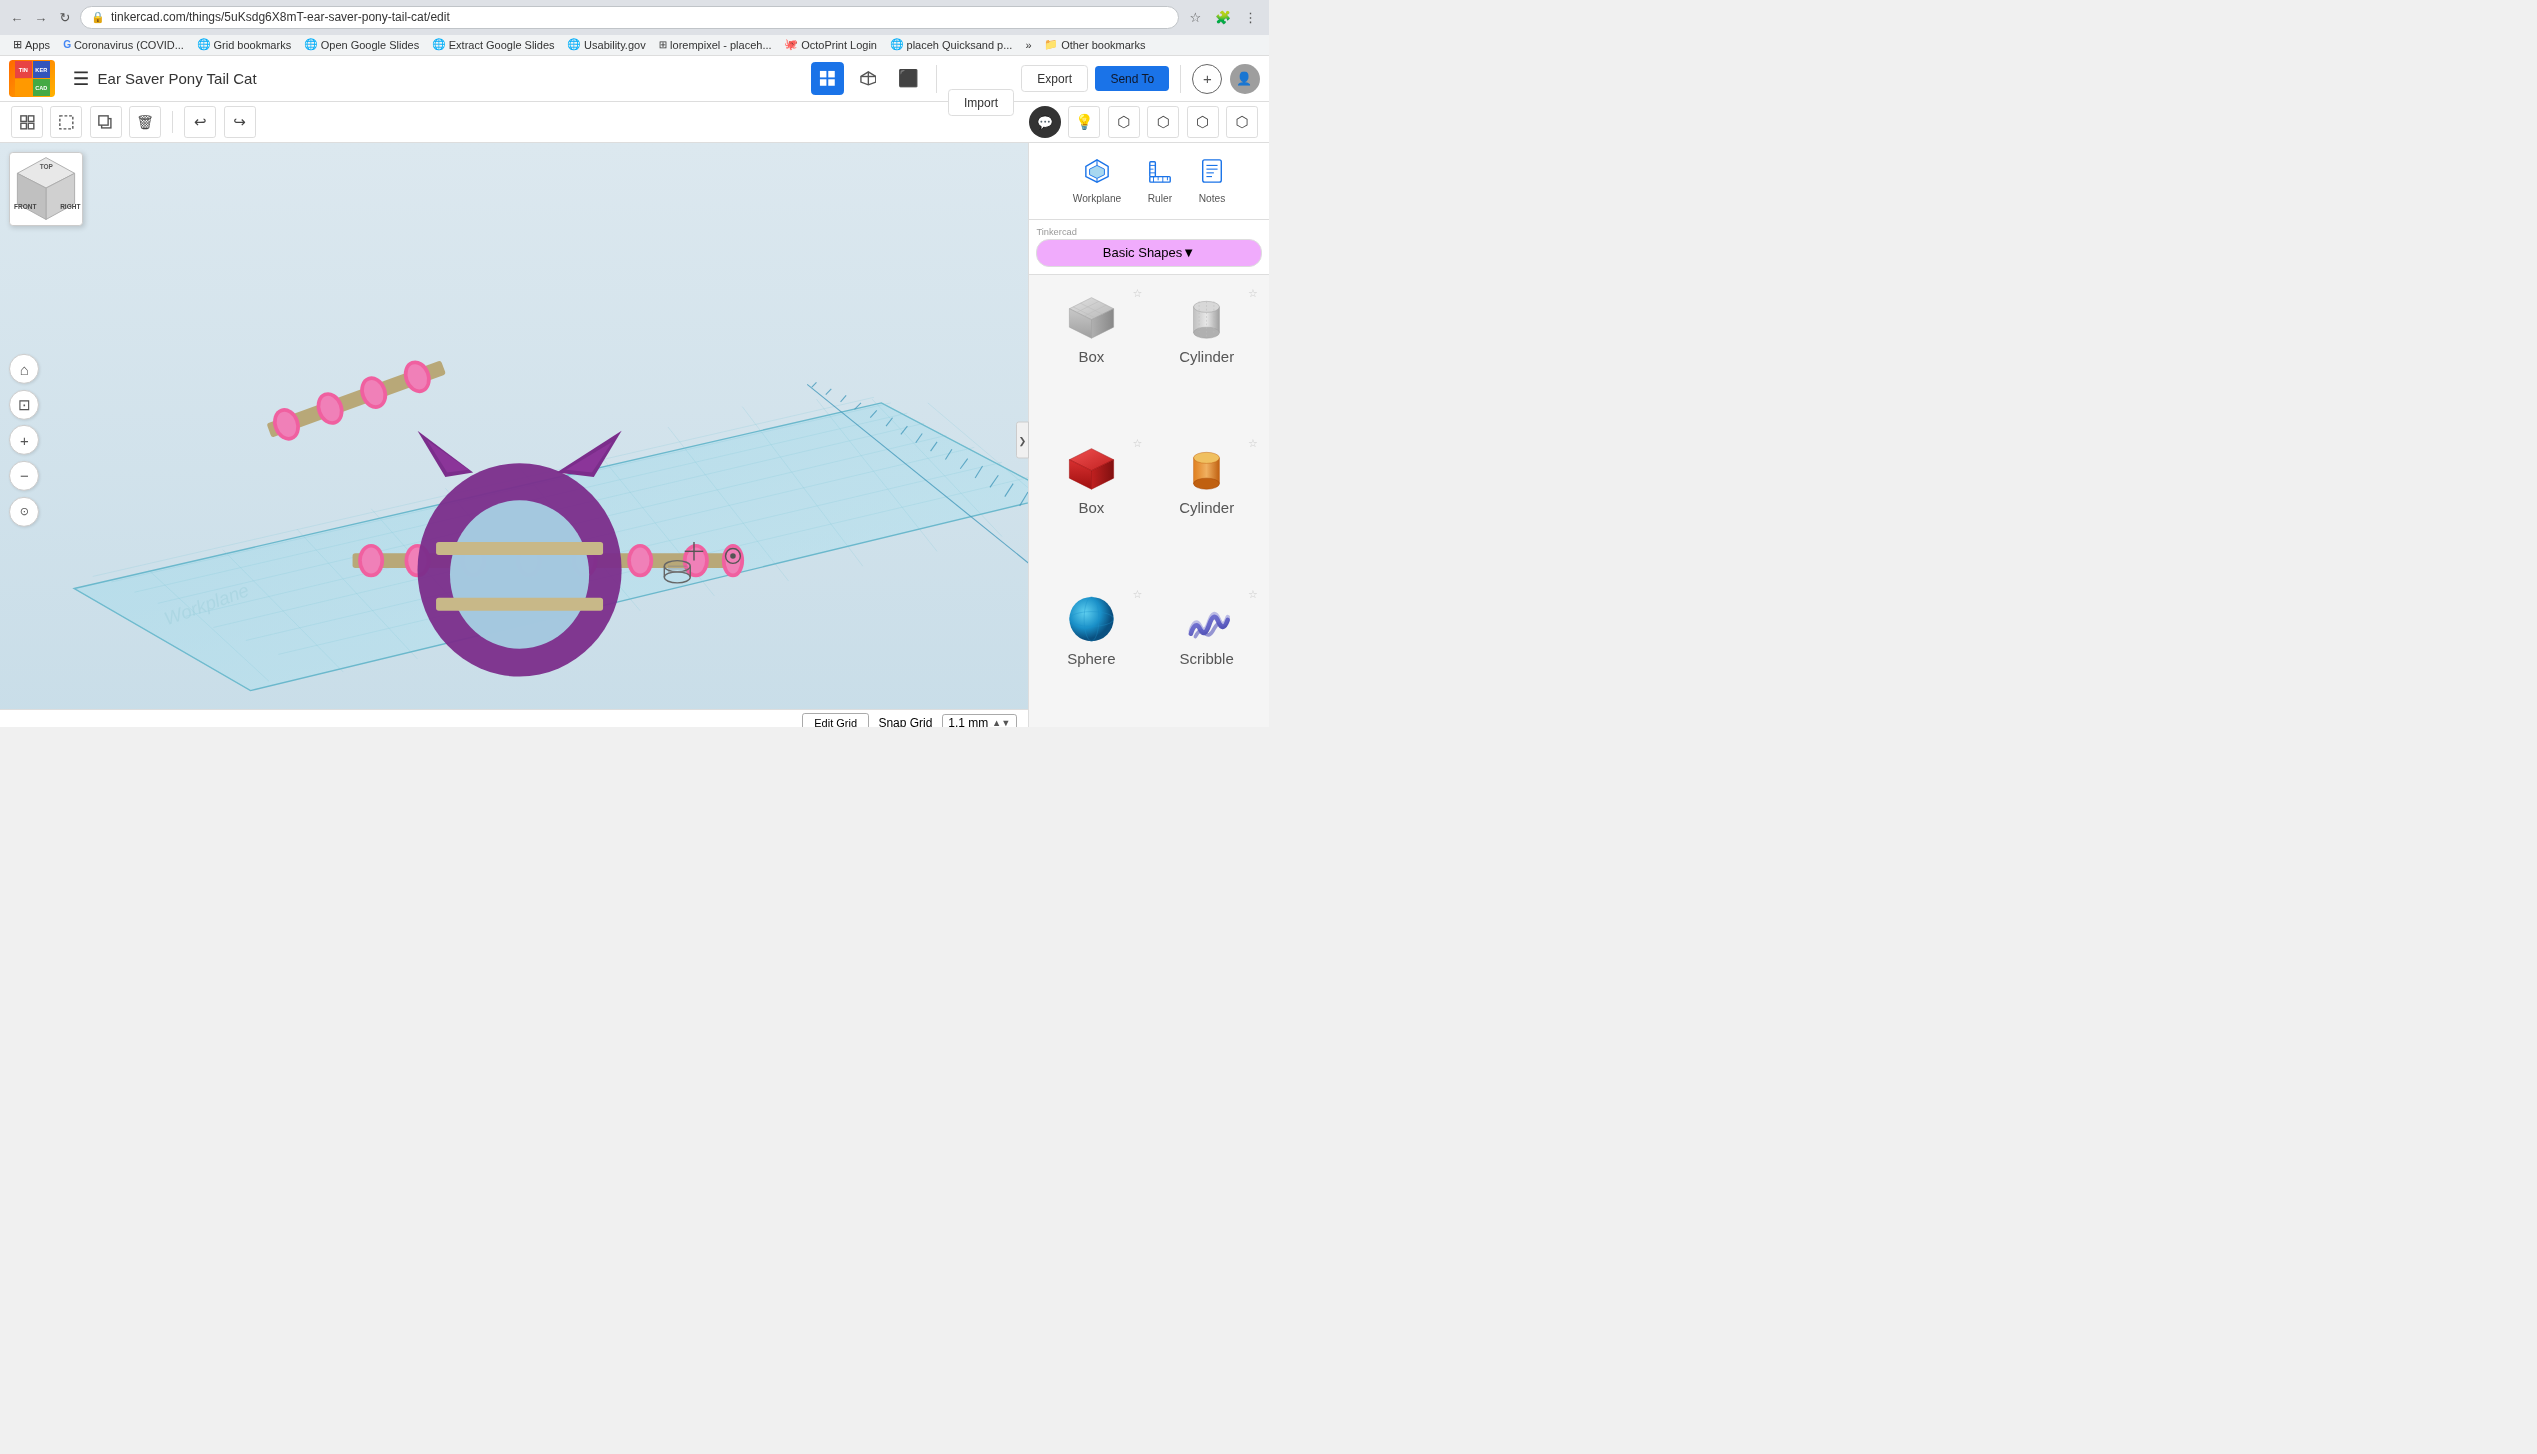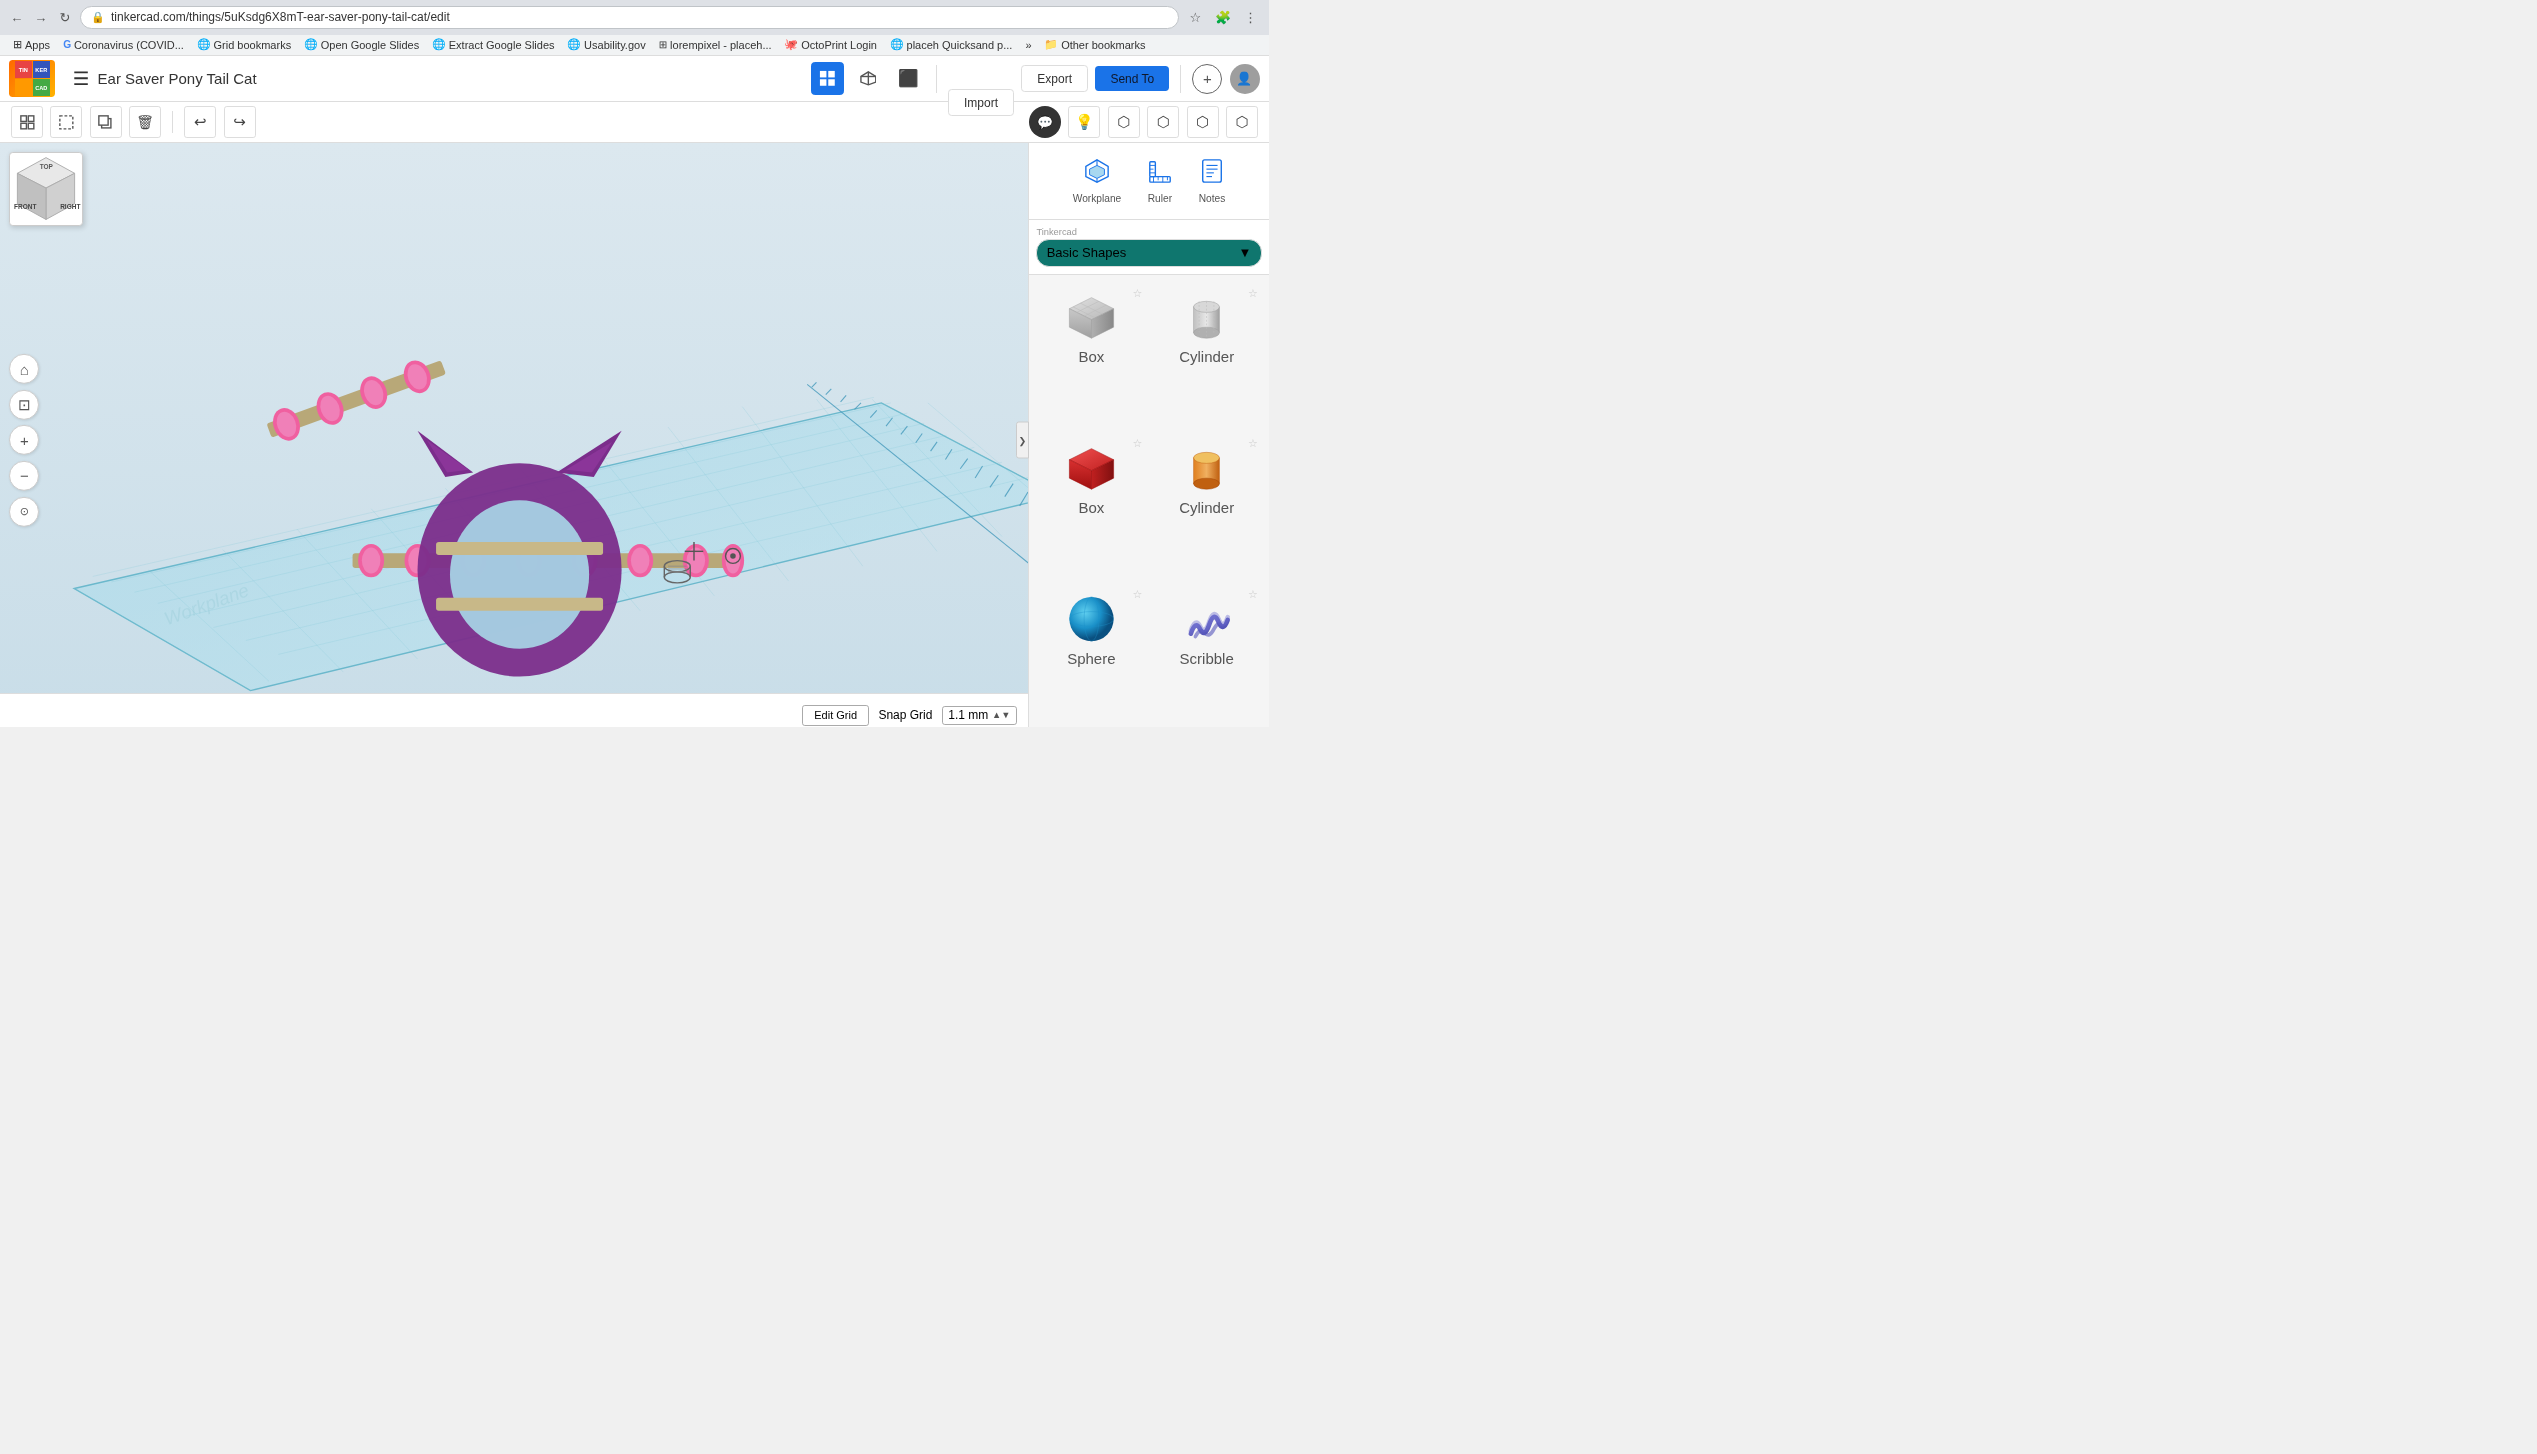--- a/index.html
+++ b/index.html
@@ -63,32 +63,32 @@
 
     
     .right-panel { width: 241px; background: #f5f5f5; border-left: 0.9px solid #ddd; display: flex; flex-direction: column; }
     .panel-tools { display: flex; gap: 3.7px; padding: 9.3px; background: white; border-bottom: 0.9px solid #ddd; justify-content: center; }
     .panel-tool { display: flex; flex-direction: column; align-items: center; gap: 3.7px; padding: 5.6px 11px; cursor: pointer; border-radius: 3.7px; }
     .panel-tool-icon { font-size: 20.4px; color: #1a73e8; }
     .panel-tool-label { font-size: 10.2px; color: #555; }
 
     .panel-dropdown-area { padding: 7.4px; background: white; border-bottom: 0.9px solid #ddd; }
     .panel-dropdown-label { font-size: 9.3px; color: #999; margin-bottom: 1.9px; }
-    .panel-dropdown { display: flex; align-items: center; justify-content: space-between; padding: 5.6px 9.3px; background: #0f766e; border: 0.9px solid #ddd; border-radius: 13px; cursor: pointer; font-size: 13px; font-weight: 500; }
+    .panel-dropdown { display: flex; align-items: center; justify-content: center; padding: 5.6px 9.3px; background: #f0abfc; border: 0.9px solid #ddd; border-radius: 13px; cursor: pointer; font-size: 13px; font-weight: 500; }
 
     .shapes-grid { display: grid; grid-template-columns: 1fr 1fr; gap: 9.3px; padding: 9.3px; overflow-y: auto; flex: 1; }
     .shape-item { display: flex; flex-direction: column; align-items: center; gap: 3.7px; cursor: pointer; padding: 5.6px; border-radius: 3.7px; position: relative; }
     .shape-label { font-size: 15px; color: #555; }
     .shape-star { position: absolute; top: 1.9px; right: 1.9px; font-size: 11px; color: #ccc; cursor: pointer; }
 
     
     .collapse-handle { position: absolute; left: -13px; top: 50%; transform: translateY(-50%); background: #f0f0f0; border: 0.9px solid #ccc; border-radius: 2.8px 0 0 2.8px; width: 13px; height: 37px; display: flex; align-items: center; justify-content: center; cursor: pointer; font-size: 9.3px; color: #555; }
 
     
-    .snap-bar { position: absolute; bottom: 0; right: 0; width: 100%; background: white; border-top: 0.9px solid #ddd; padding: 11px 11px; display: flex; align-items: center; justify-content: flex-end; gap: 9.3px; font-size: 12px; }
+    .snap-bar { position: absolute; bottom: 0; right: 0; width: 100%; background: white; border-top: 0.9px solid #ddd; padding: 3px 11px; display: flex; align-items: center; justify-content: flex-end; gap: 9.3px; font-size: 12px; }
     .edit-grid-btn { padding: 3.7px 11px; background: white; border: 0.9px solid #aaa; border-radius: 2.8px; cursor: pointer; font-size: 11px; }
     .snap-label { color: #000000; }
     .snap-value { display: flex; align-items: center; gap: 3.7px; border: 0.9px solid #aaa; border-radius: 2.8px; padding: 1.9px 5.6px; background: white; cursor: pointer; }
     .snap-arrow { font-size: 9.3px; color: #555; }
 
     
     .model-svg { position: absolute; top: 0; left: 0; width: 100%; height: 100%; pointer-events: none; }
 
     
     .grid-svg { position: absolute; top: 0; left: 0; width: 100%; height: 100%; pointer-events: none; }

